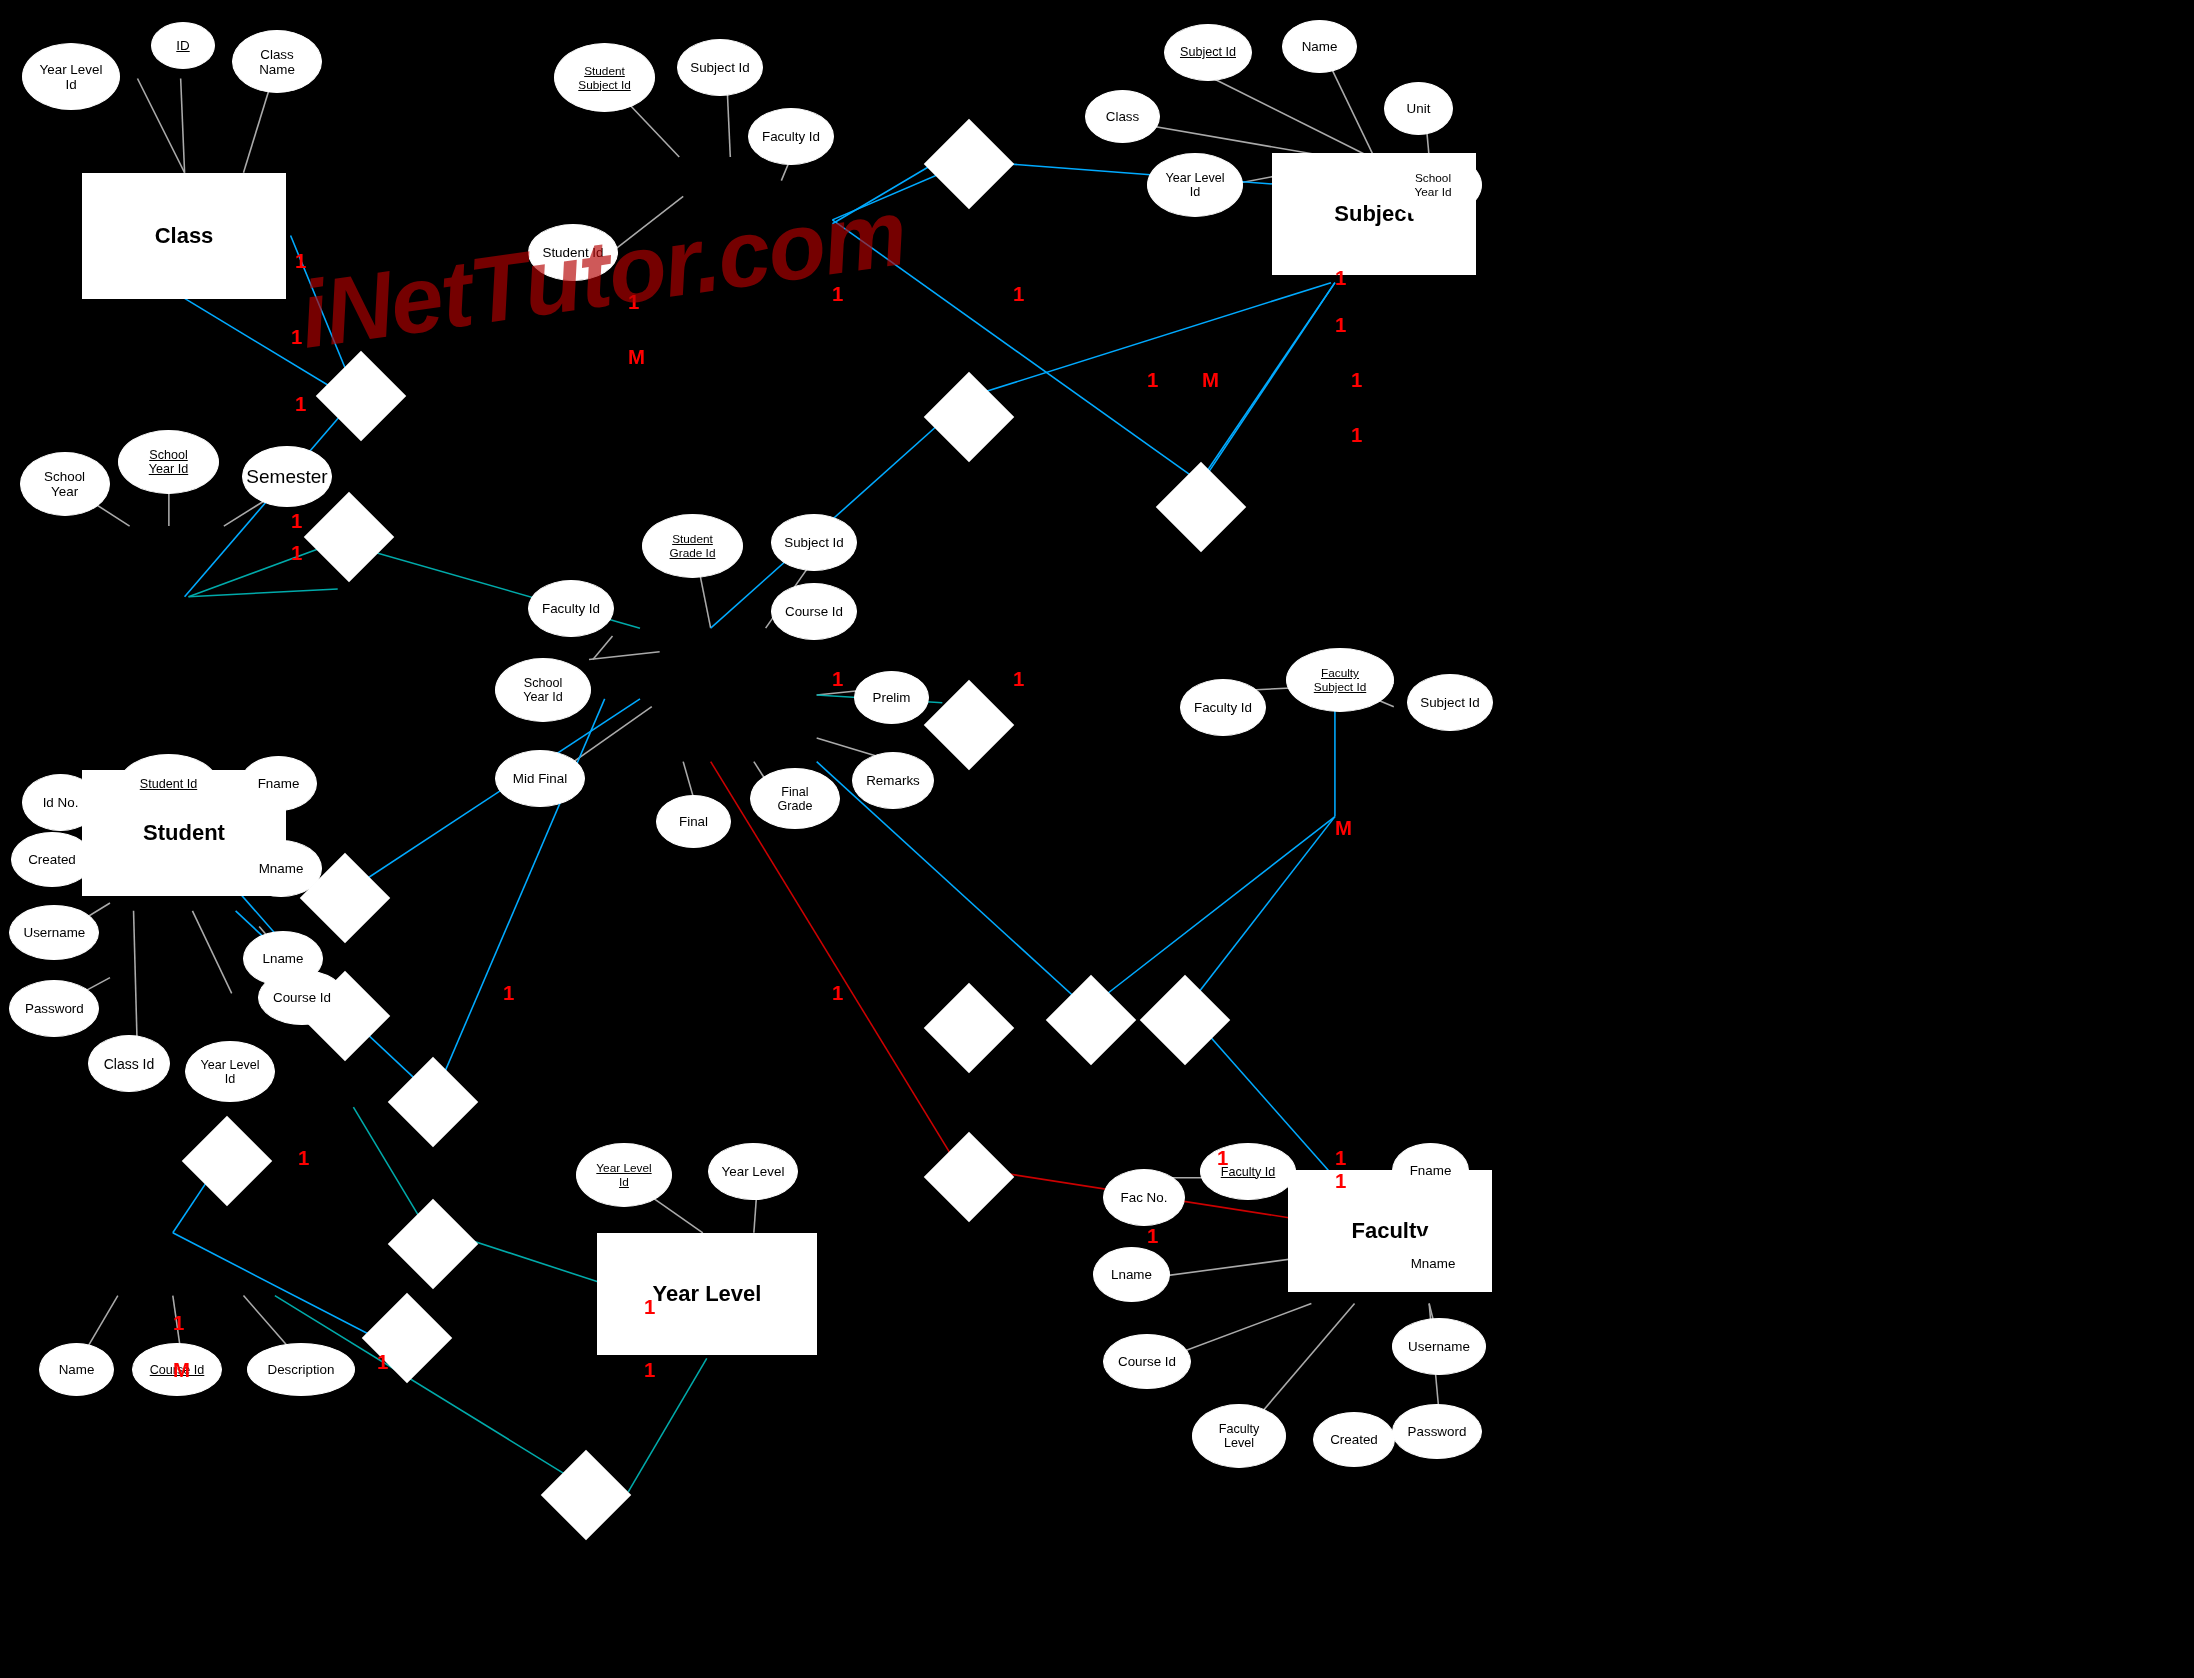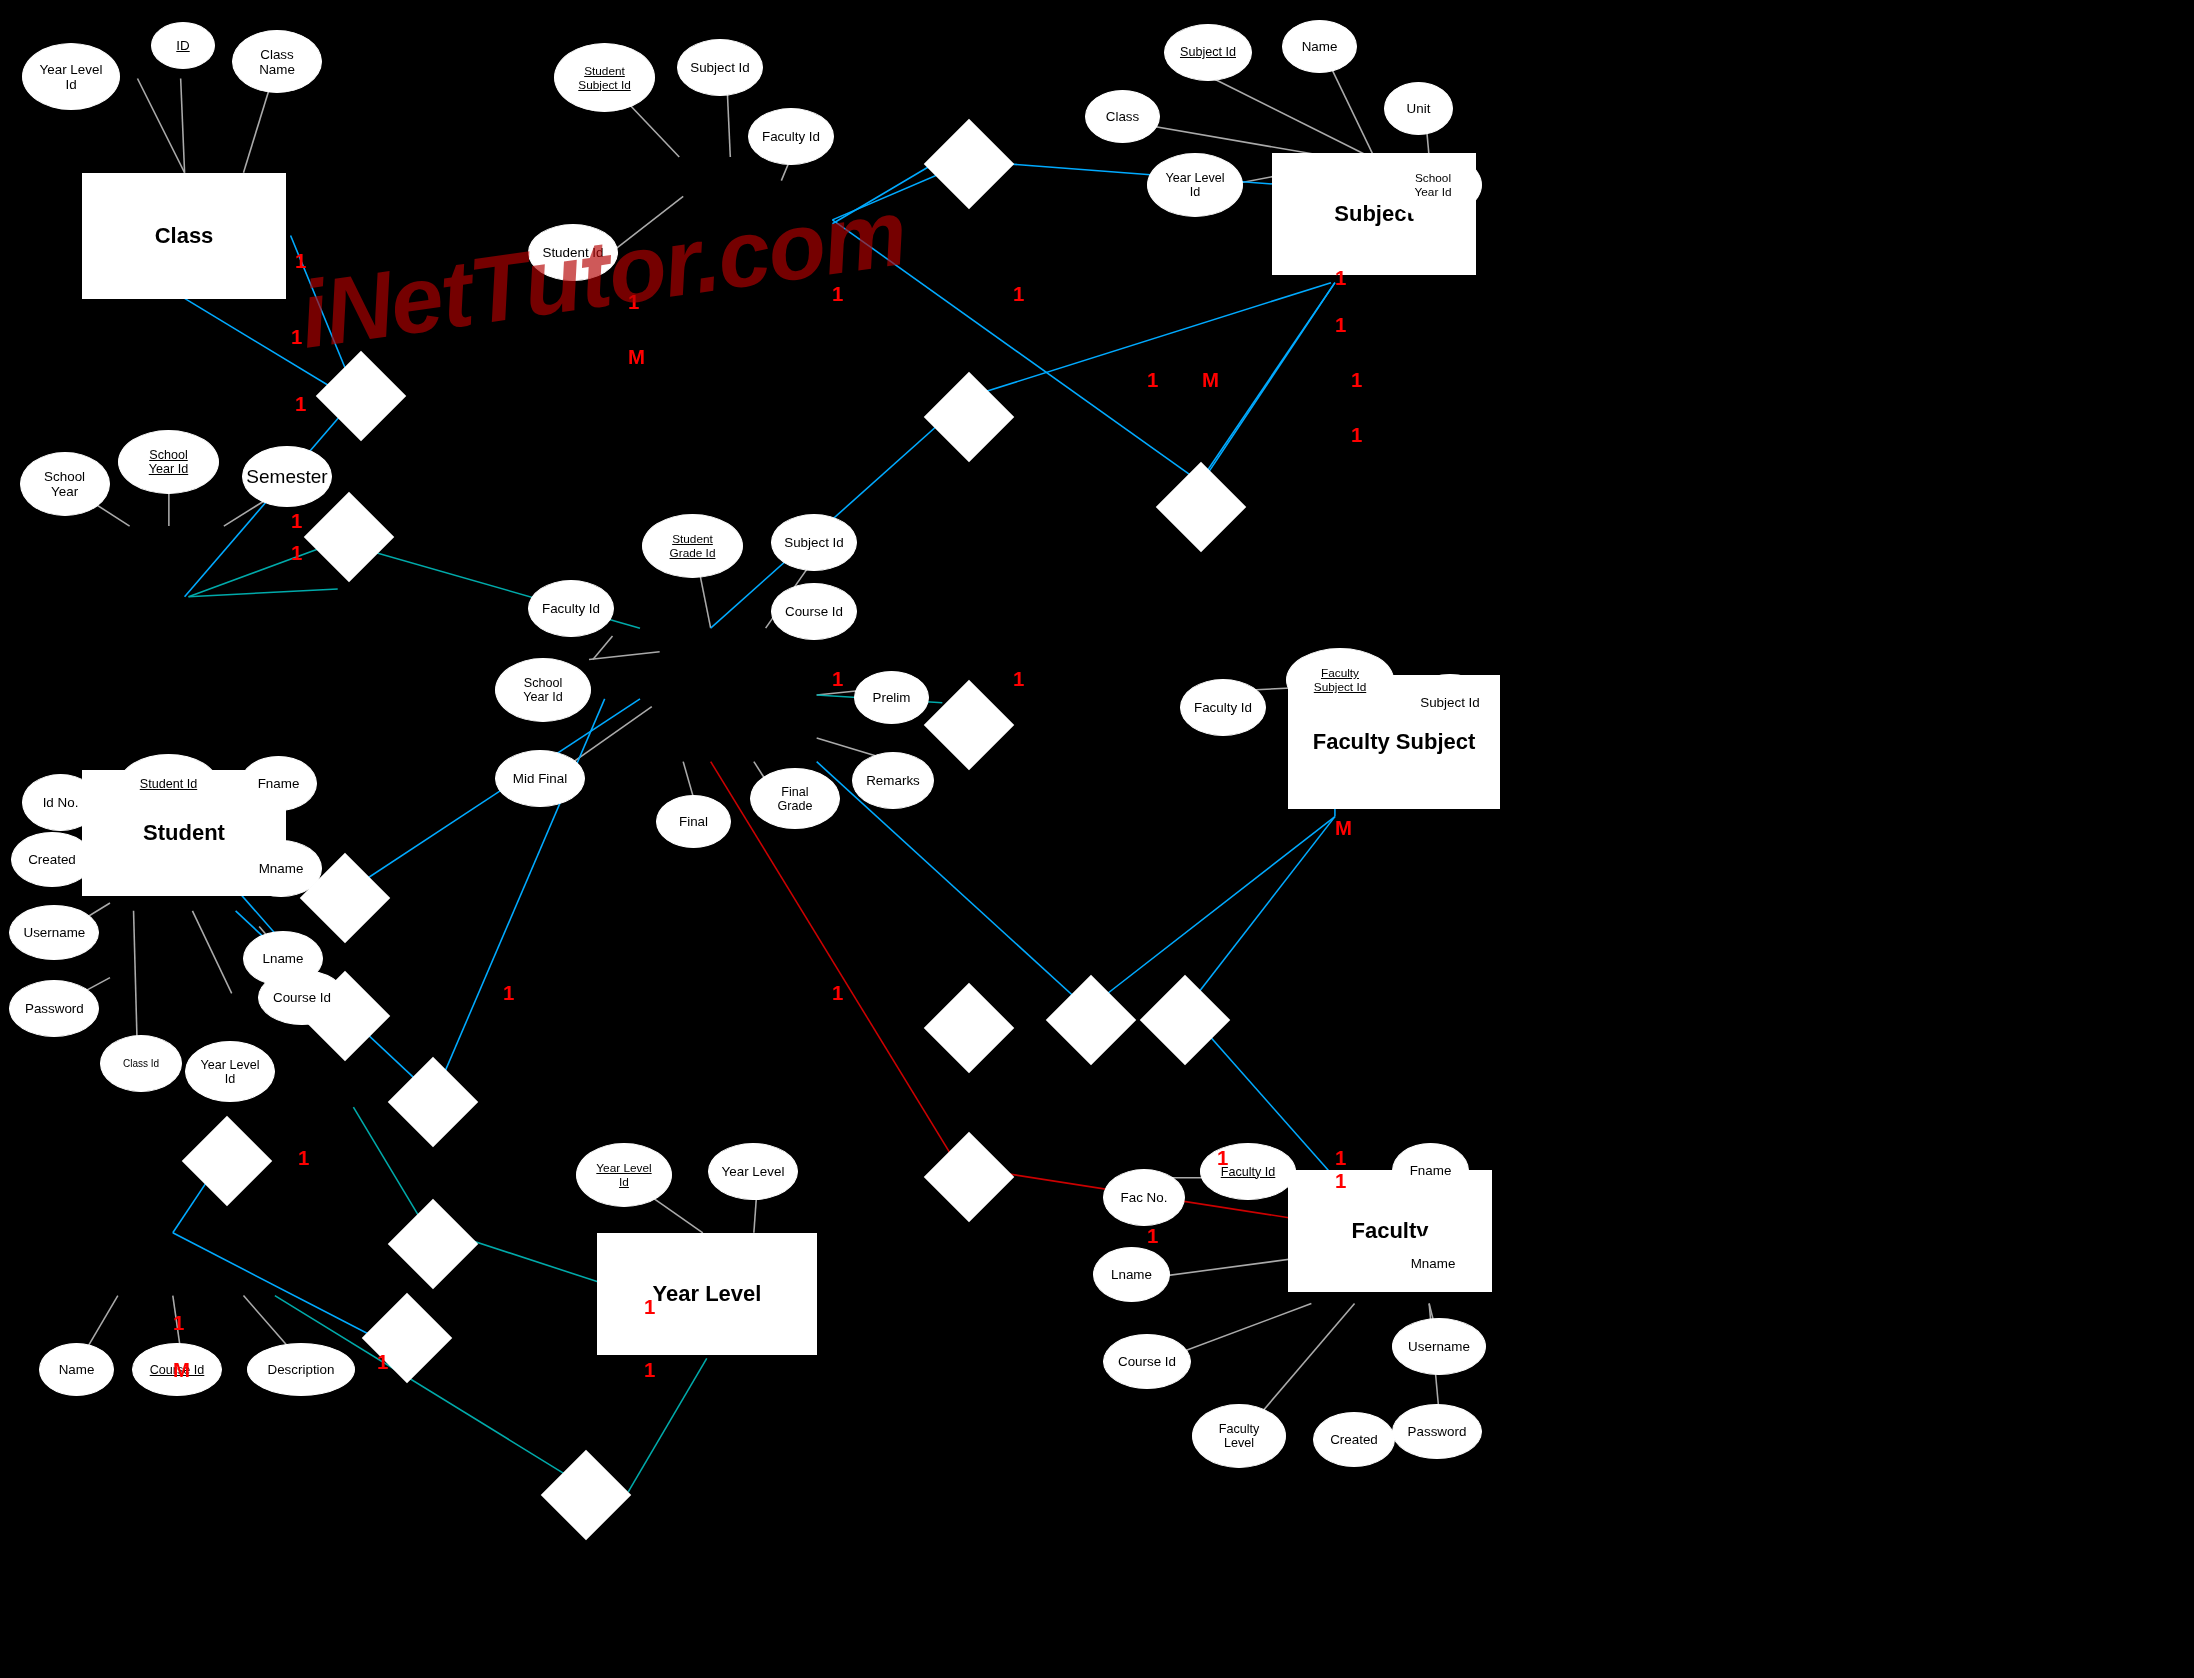--- a/index.html
+++ b/index.html
@@ -227,41 +227,39 @@
     <line class="blue" x1="1700" y1="1040" x2="1700" y2="870"></line>
     <line class="yellow" x1="1700" y1="1040" x2="1700" y2="1040"></line>
   </svg>
 
   <div class="watermark">iNetTutor.com</div>
 
   <div class="entity" style="left:82px;top:173px;width:204px;height:126px;">Class</div>
   <div class="entity" style="left:82px;top:770px;width:204px;height:126px;">Student</div>
   <div class="entity" style="left:597px;top:1233px;width:220px;height:122px;">Year Level</div>
   <div class="entity" style="left:1272px;top:153px;width:204px;height:122px;">Subject</div>
-  <div class="entity" style="left:1288px;top:675px;width:212px;height:134px;">Faculty
-Subject</div>
   <div class="entity" style="left:1288px;top:1170px;width:204px;height:122px;">Faculty</div>
 
   <div class="attr" style="left:22px;top:43px;width:98px;height:67px;font-size:13.4px;">Year Level<br>Id</div>
   <div class="attr" style="left:151px;top:22px;width:64px;height:47px;font-size:13.4px;text-decoration:underline;">ID</div>
   <div class="attr" style="left:232px;top:30px;width:90px;height:63px;font-size:13.4px;">Class<br>Name</div>
 
   <div class="attr" style="left:19.6px;top:452px;width:90px;height:64px;font-size:13.4px;">School<br>Year</div>
   <div class="attr" style="left:118px;top:430px;width:101px;height:64px;font-size:12.6px;text-decoration:underline;">School<br>Year Id</div>
   <div class="attr" style="left:242px;top:446px;width:90px;height:61px;font-size:19px;">Semester</div>
 
   <div class="attr" style="left:22px;top:774px;width:77px;height:57px;font-size:13.4px;">Id No.</div>
   <div class="attr" style="left:119px;top:754px;width:99px;height:60px;font-size:12.6px;text-decoration:underline;">Student Id</div>
   <div class="attr" style="left:240px;top:756px;width:77px;height:55px;font-size:13.4px;">Fname</div>
   <div class="attr" style="left:240px;top:840px;width:82px;height:57px;font-size:13.4px;">Mname</div>
   <div class="attr" style="left:243px;top:931px;width:80px;height:55px;font-size:13.4px;">Lname</div>
   <div class="attr" style="left:11px;top:832px;width:82px;height:55px;font-size:13.4px;">Created</div>
   <div class="attr" style="left:9.4px;top:905px;width:90px;height:55px;font-size:13.4px;">Username</div>
   <div class="attr" style="left:9.4px;top:980px;width:90px;height:57px;font-size:13.4px;">Password</div>
-  <div class="attr" style="left:100px;top:1035px;width:82px;height:57px;font-size:10px;">Class Id</div>
+  <div class="attr" style="left:88px;top:1035px;width:82px;height:57px;font-size:14px;">Class Id</div>
   <div class="attr" style="left:185px;top:1041px;width:90px;height:61px;font-size:12.6px;">Year Level<br>Id</div>
   <div class="attr" style="left:258px;top:970px;width:88px;height:55px;font-size:13.4px;">Course Id</div>
 
   <div class="attr" style="left:39px;top:1343px;width:75px;height:53px;font-size:13.4px;">Name</div>
   <div class="attr" style="left:132px;top:1343px;width:90px;height:53px;font-size:12.6px;text-decoration:underline;">Course Id</div>
   <div class="attr" style="left:247px;top:1343px;width:108px;height:53px;font-size:13.4px;">Description</div>
 
   <div class="attr" style="left:554px;top:43px;width:101px;height:69px;font-size:11.8px;text-decoration:underline;">Student<br>Subject Id</div>
   <div class="attr" style="left:677px;top:39px;width:86px;height:57px;font-size:13.4px;">Subject Id</div>
   <div class="attr" style="left:748px;top:108px;width:86px;height:57px;font-size:13.4px;">Faculty Id</div>

